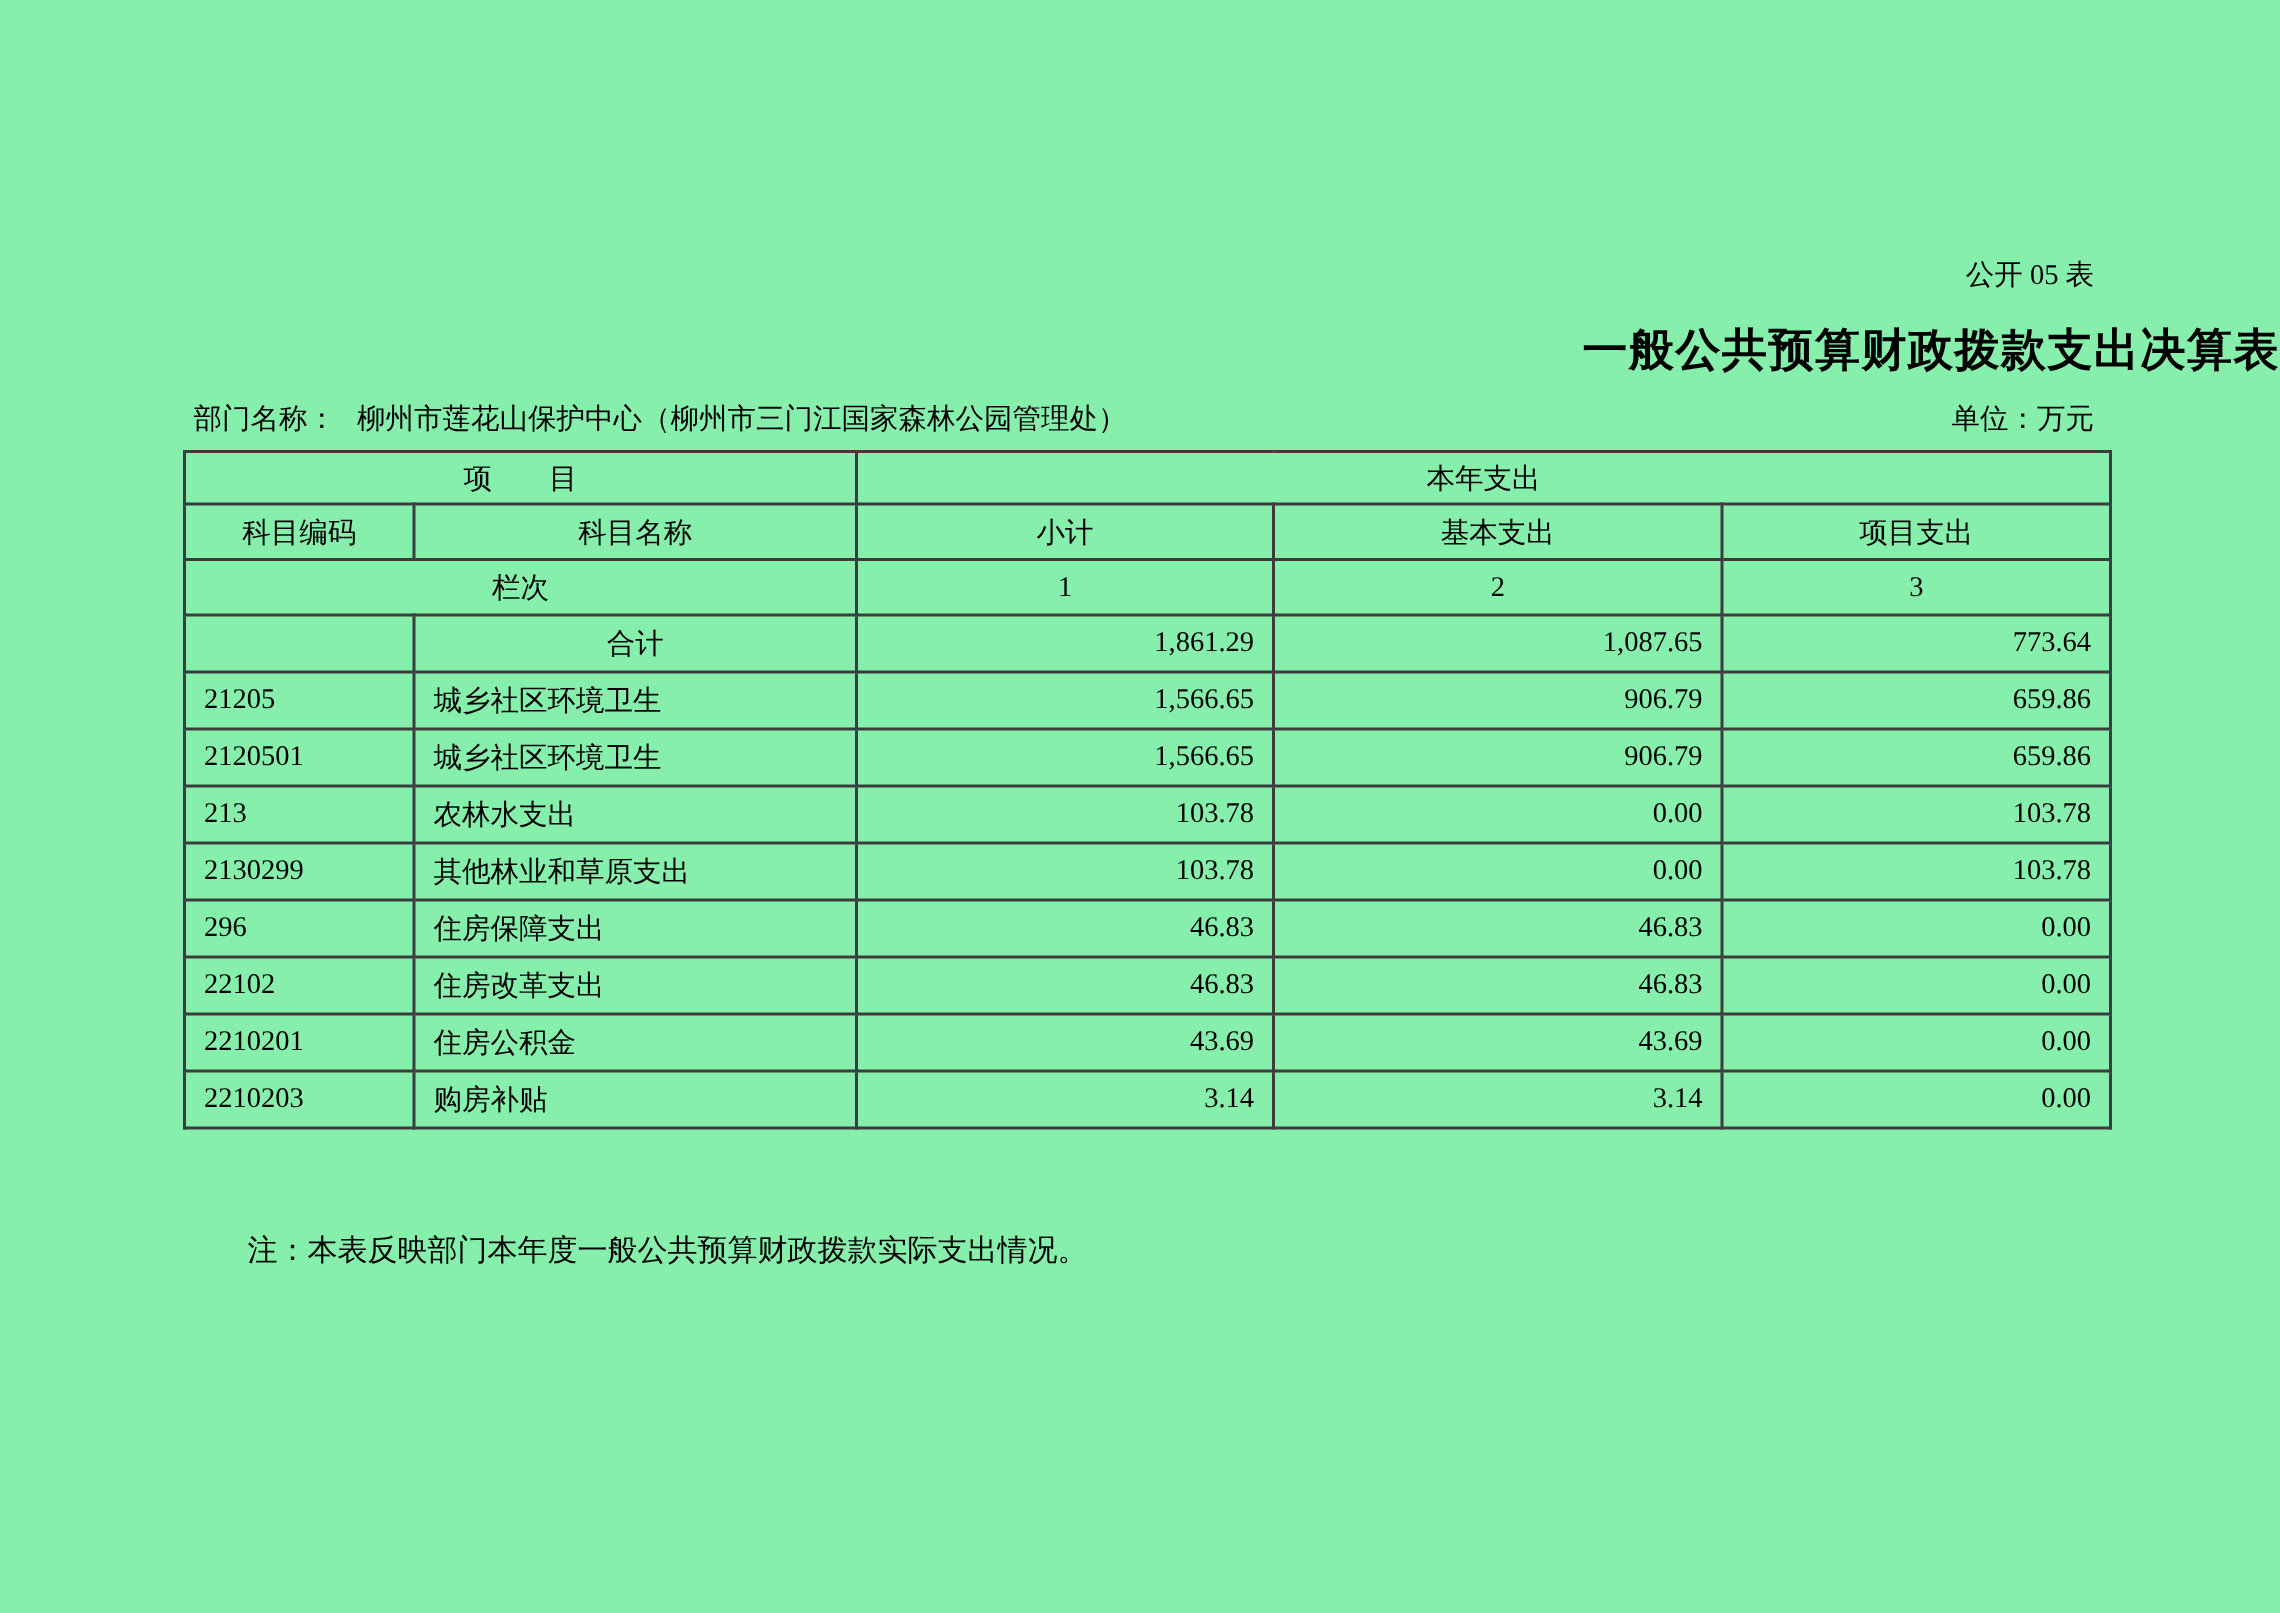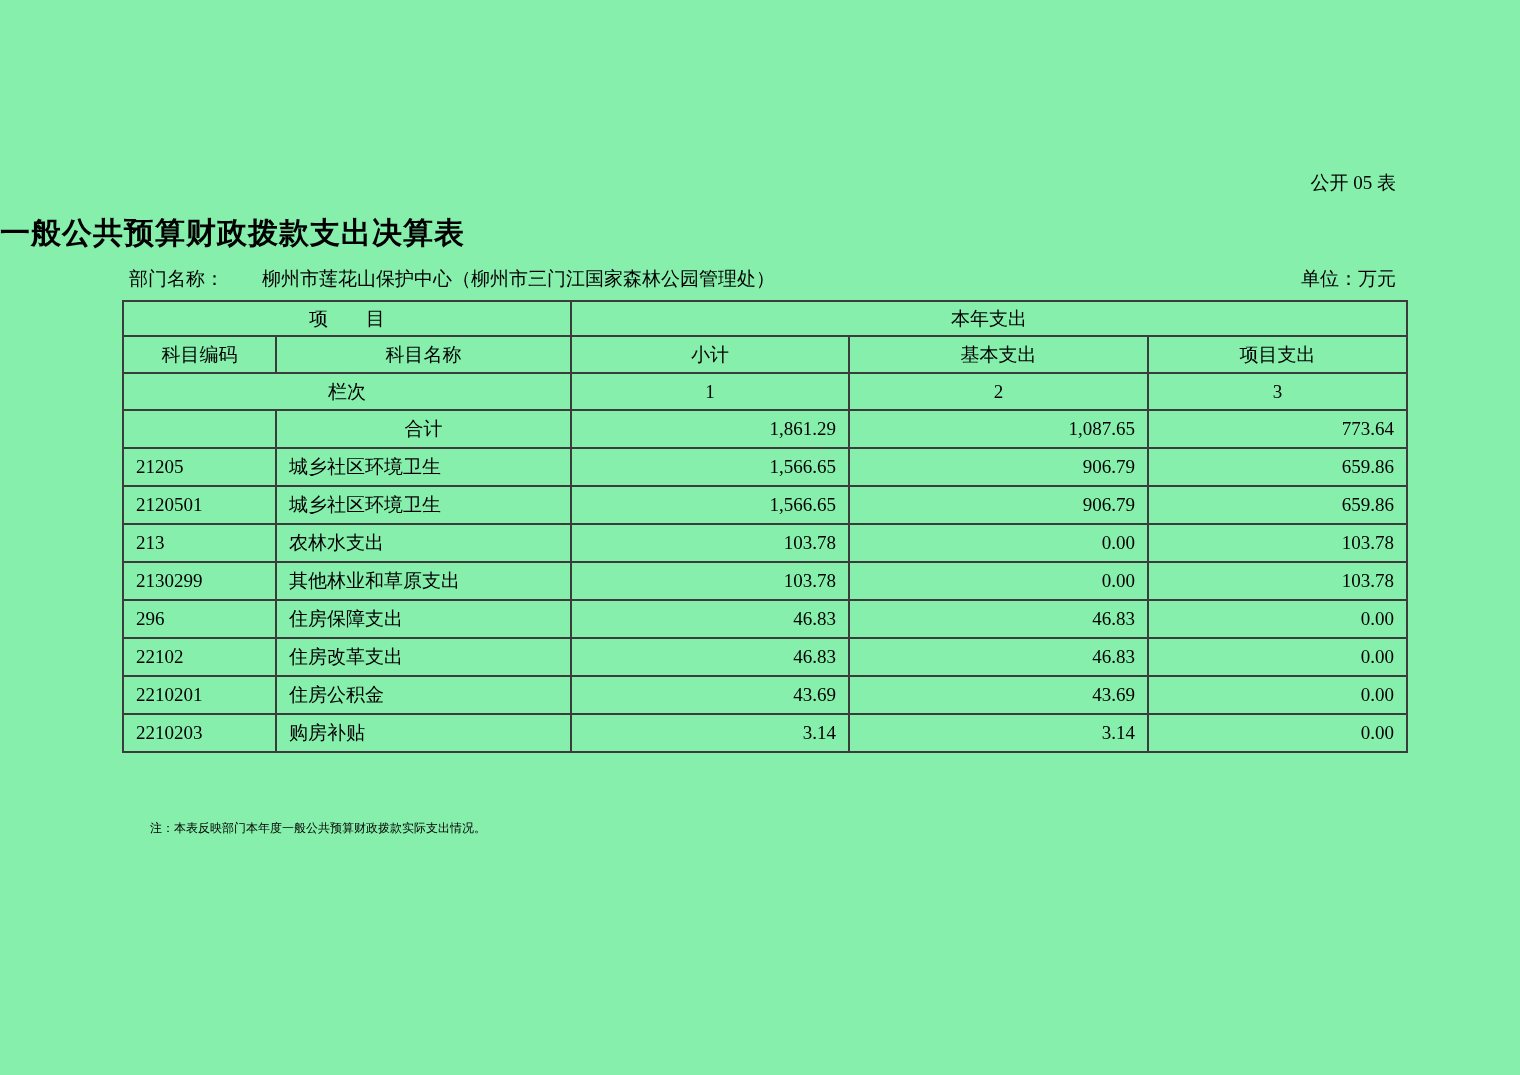--- a/index.html
+++ b/index.html
@@ -21,35 +21,35 @@
     top: 170px;
     right: 124px;
     font-size: 19px;
     white-space: pre;
   }
   .title {
     position: absolute;
     top: 213px;
     left: 0;
     width: 100%;
-    text-align: left;
+    text-align: right;
     font-size: 30px;
     font-weight: bold;
     letter-spacing: 1px;
   }
   .meta {
     position: absolute;
     top: 266px;
     left: 129px;
     width: 1267px;
     display: flex;
     justify-content: space-between;
     font-size: 19px;
   }
-  .meta .dept-value { margin-left: 38px; }
+  .meta .dept-value { margin-left: 14px; }
   table.fin {
     position: absolute;
     top: 300px;
     left: 122px;
     width: 1284px;
     border-collapse: collapse;
     table-layout: fixed;
     padding-left: 20px;
   }
   table.fin td {
@@ -65,22 +65,22 @@
   tr.hdr-2 td { height: 35px; text-align: center; }
   tr.hdr-3 td { height: 35px; text-align: center; }
   tr.data-row td { height: 36px; }
   td.cell-code { text-align: left; }
   td.cell-name { text-align: left; }
   td.cell-num  { text-align: right; padding-right: 14px; }
   td.center    { text-align: center; }
   .note {
     position: absolute;
     top: 820px;
-    left: 150px;
-    font-size: 12px;
+    left: 165px;
+    font-size: 20px;
   }
 </style>
 </head>
 <body>
 
 <div class="page">
 
   <div class="doc-tag">公开 05 表</div>
 
   <div class="title">一般公共预算财政拨款支出决算表</div>

